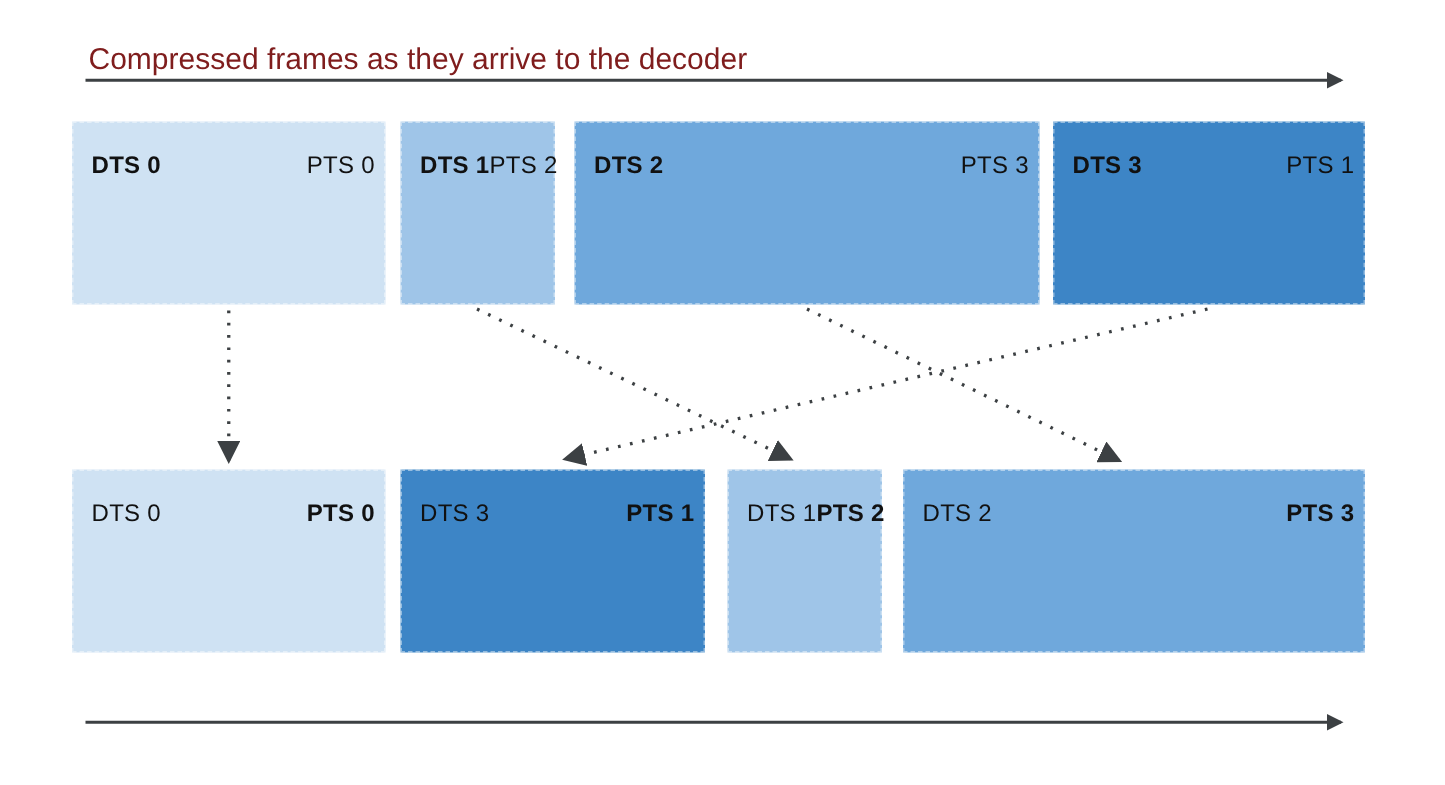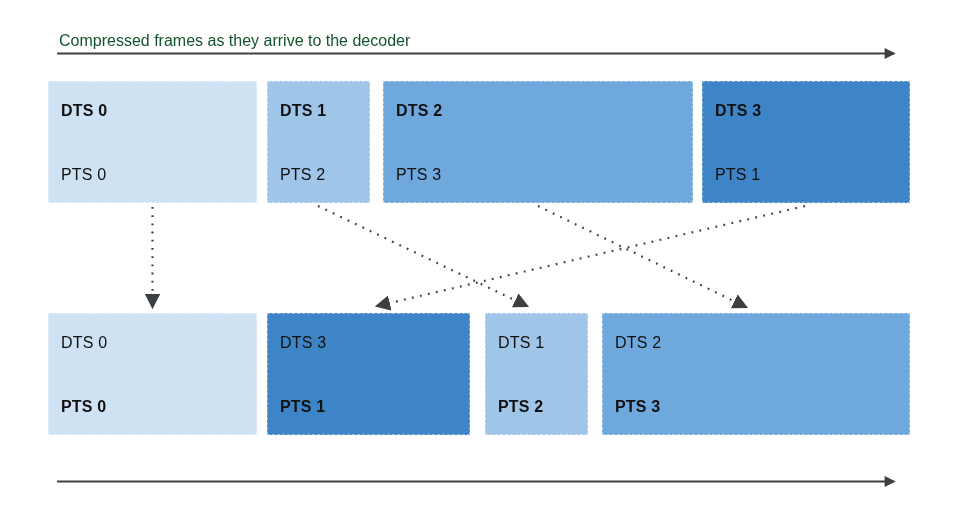--- a/index.html
+++ b/index.html
@@ -10,34 +10,34 @@
   .canvas {
     position: relative;
     width: 963px;
     height: 523px;
     background: #ffffff;
     font-family: "Liberation Sans", sans-serif;
     overflow: hidden;
   }
   .timeline-label {
     position: absolute;
-    font-size: 16px;
+    font-size: 20px;
     line-height: 19px;
-    color: #14532d;
+    color: #7f1d1d;
     white-space: nowrap;
   }
   .timeline-label.top { left: 59px; top: 31px; }
   .timeline-label.bottom { left: 58px; top: 455px; }
 
   .frame-box {
     position: absolute;
     height: 122px;
     box-sizing: border-box;
     display: flex;
-    flex-direction: column;
+    flex-direction: row;
     justify-content: space-between;
     padding: 19px 6px 18px 12px;
     border: 1px dashed rgba(255,255,255,0.45);
   }
   .frame-label {
     font-size: 16px;
     line-height: 19px;
     letter-spacing: 0.2px;
     color: #111111;
     white-space: nowrap;

